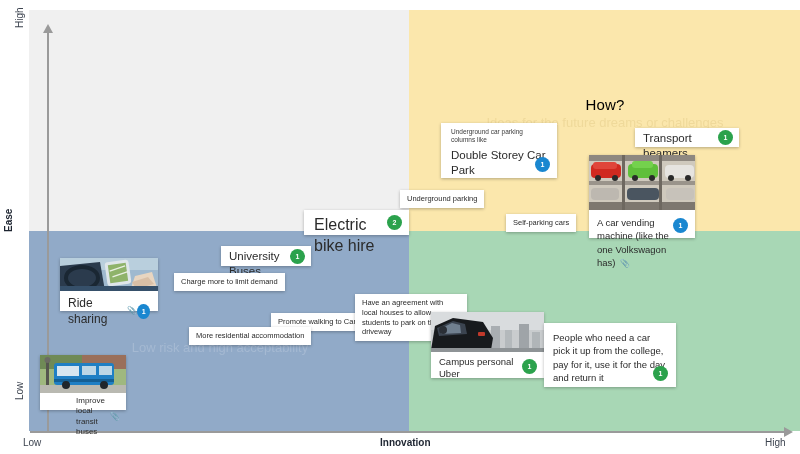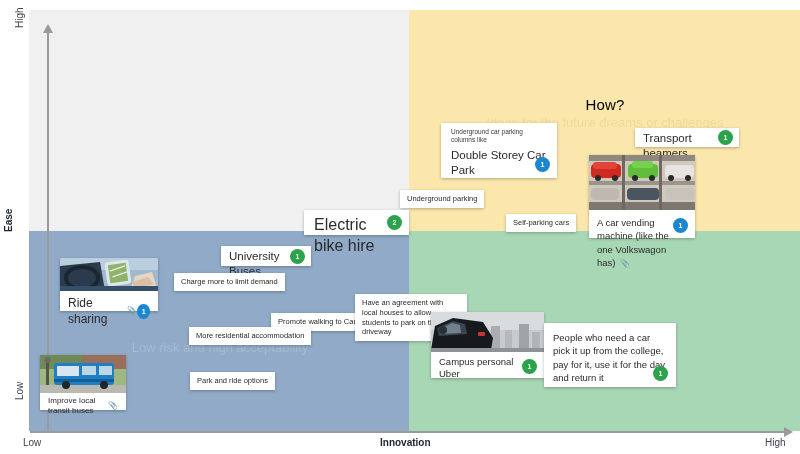--- a/index.html
+++ b/index.html
@@ -218,43 +218,40 @@
   </div>
 
   <div class="note tiny" style="left:189px; top:327px;">
     <span>More residential accommodation</span>
   </div>
 
   <div class="note tiny" style="left:355px; top:294px; width:112px;">
     <span>Have an agreement with local houses to allow students to park on their driveway</span>
   </div>
 
-  <div class="note tiny" style="left:190px; top:372px;">
-    <span>Park and ride options</span>
-  </div>
 
   <div class="note" style="left:40px; top:355px; width:86px; height:55px;">
     <div class="thumb" style="height:38px;">
       <svg viewBox="0 0 86 38" preserveAspectRatio="none">
         <rect width="86" height="38" fill="#9fb87f"></rect>
         <rect x="0" y="0" width="86" height="14" fill="#6f8a56"></rect>
         <rect x="42" y="0" width="44" height="14" fill="#9a6f5a"></rect>
         <rect x="0" y="30" width="86" height="8" fill="#b9b9b1"></rect>
         <rect x="14" y="8" width="60" height="22" rx="3" fill="#1f7fc4"></rect>
         <rect x="17" y="11" width="22" height="10" fill="#d7e6f0"></rect>
         <rect x="42" y="11" width="14" height="9" fill="#bcd6e6"></rect>
         <rect x="59" y="11" width="13" height="9" fill="#bcd6e6"></rect>
         <rect x="14" y="24" width="60" height="3" fill="#155f94"></rect>
         <circle cx="26" cy="30" r="4" fill="#20262b"></circle>
         <circle cx="64" cy="30" r="4" fill="#20262b"></circle>
         <rect x="6" y="6" width="3" height="24" fill="#55554f"></rect>
         <circle cx="7.5" cy="5" r="3" fill="#6b6b63"></circle>
       </svg>
     </div>
-    <div class="row" style="padding:3px 8px;">
+    <div class="row" style="padding:3px 8px;margin-left:28px;">
       <span class="note-title" style="font-size:8px;">Improve local transit buses</span>
       <span class="clip">📎</span>
     </div>
   </div>
 
   <div class="note" style="left:431px; top:312px; width:113px; height:66px;">
     <div class="thumb" style="height:40px;">
       <svg viewBox="0 0 113 40" preserveAspectRatio="none">
         <rect width="113" height="40" fill="#c9ccce"></rect>
         <rect x="0" y="0" width="113" height="18" fill="#d9dcde"></rect>

